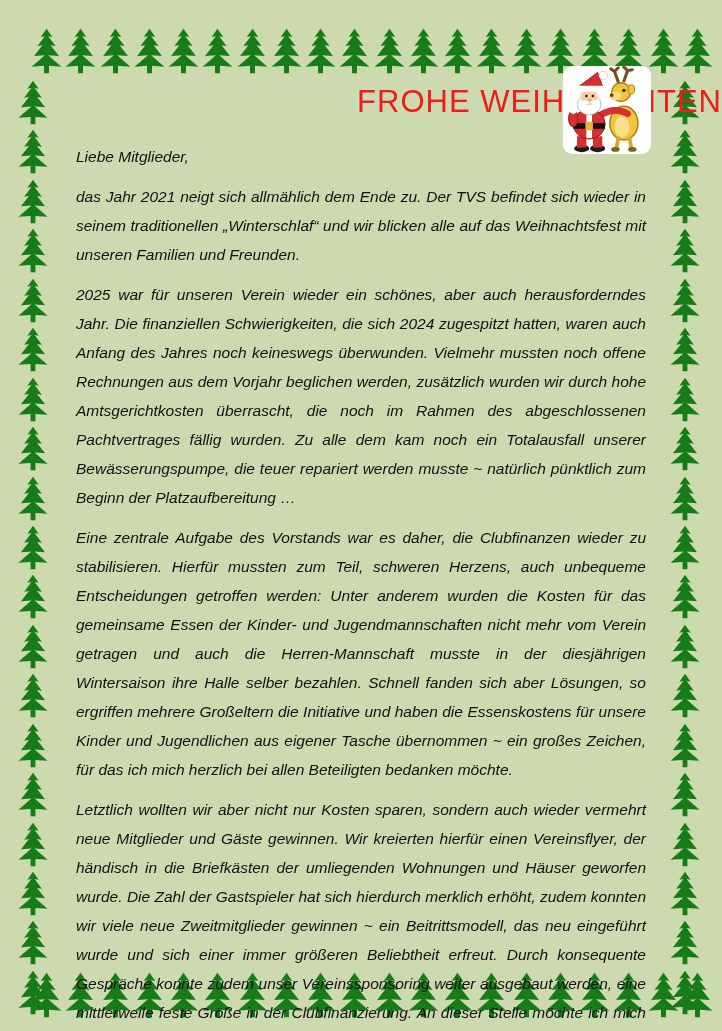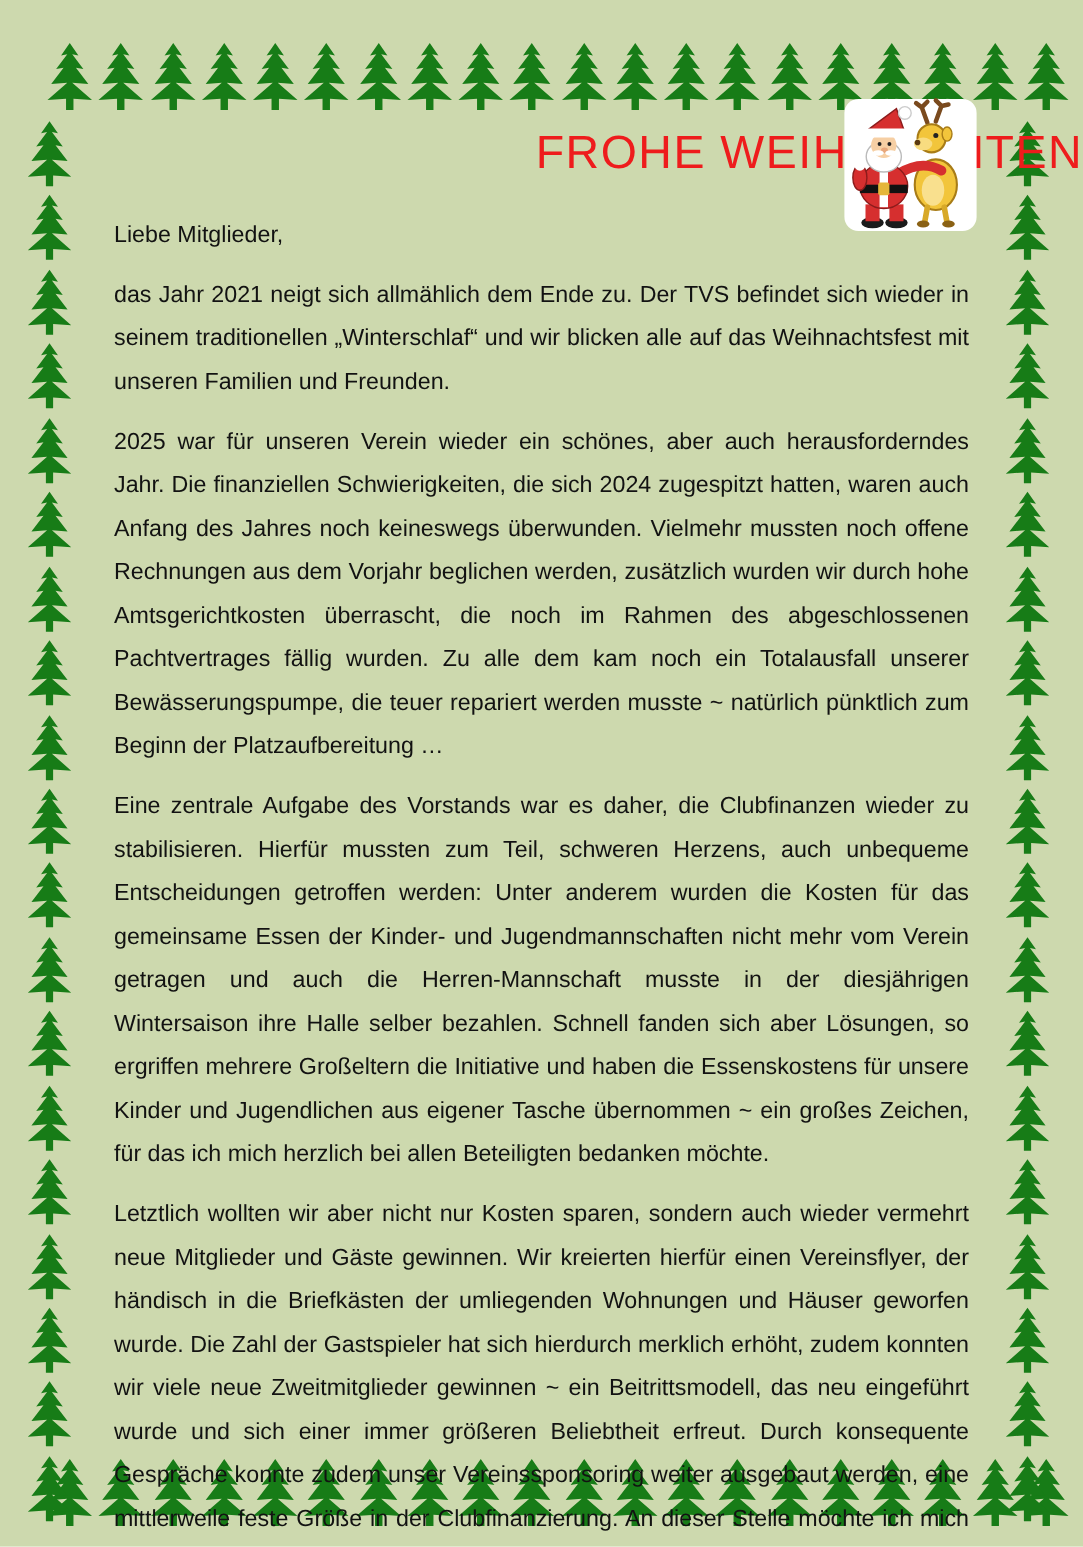--- a/index.html
+++ b/index.html
@@ -38,21 +38,21 @@
     position:absolute; left:562px; top:65px; width:90px; height:90px;
   }
   .santa-box svg { display:block; width:100%; height:100%; }
 
   .content {
     position:absolute; left:76px; top:142px; width:570px;
     color:var(--body-text, #121212);
     font-size:15.5px; line-height:29px;
     text-align:justify;
   }
-  .content p { margin:0 0 11px 0; }
+  .content p { margin:0 0 11px 0;font-style:italic; }
 </style>
 </head>
 <body>
 
 <div class="page">
 
   <svg width="0" height="0" style="position:absolute" aria-hidden="true">
     <defs>
       <symbol id="sym-tree" viewBox="0 0 40 56">
         <polygon fill="currentColor" points="20,1 27,11 22,10 31,22 25,21 35,34 22,33 38,47 23,46 23,55 17,55 17,46 2,47 18,33 5,34 15,21 9,22 18,10 13,11"></polygon>

